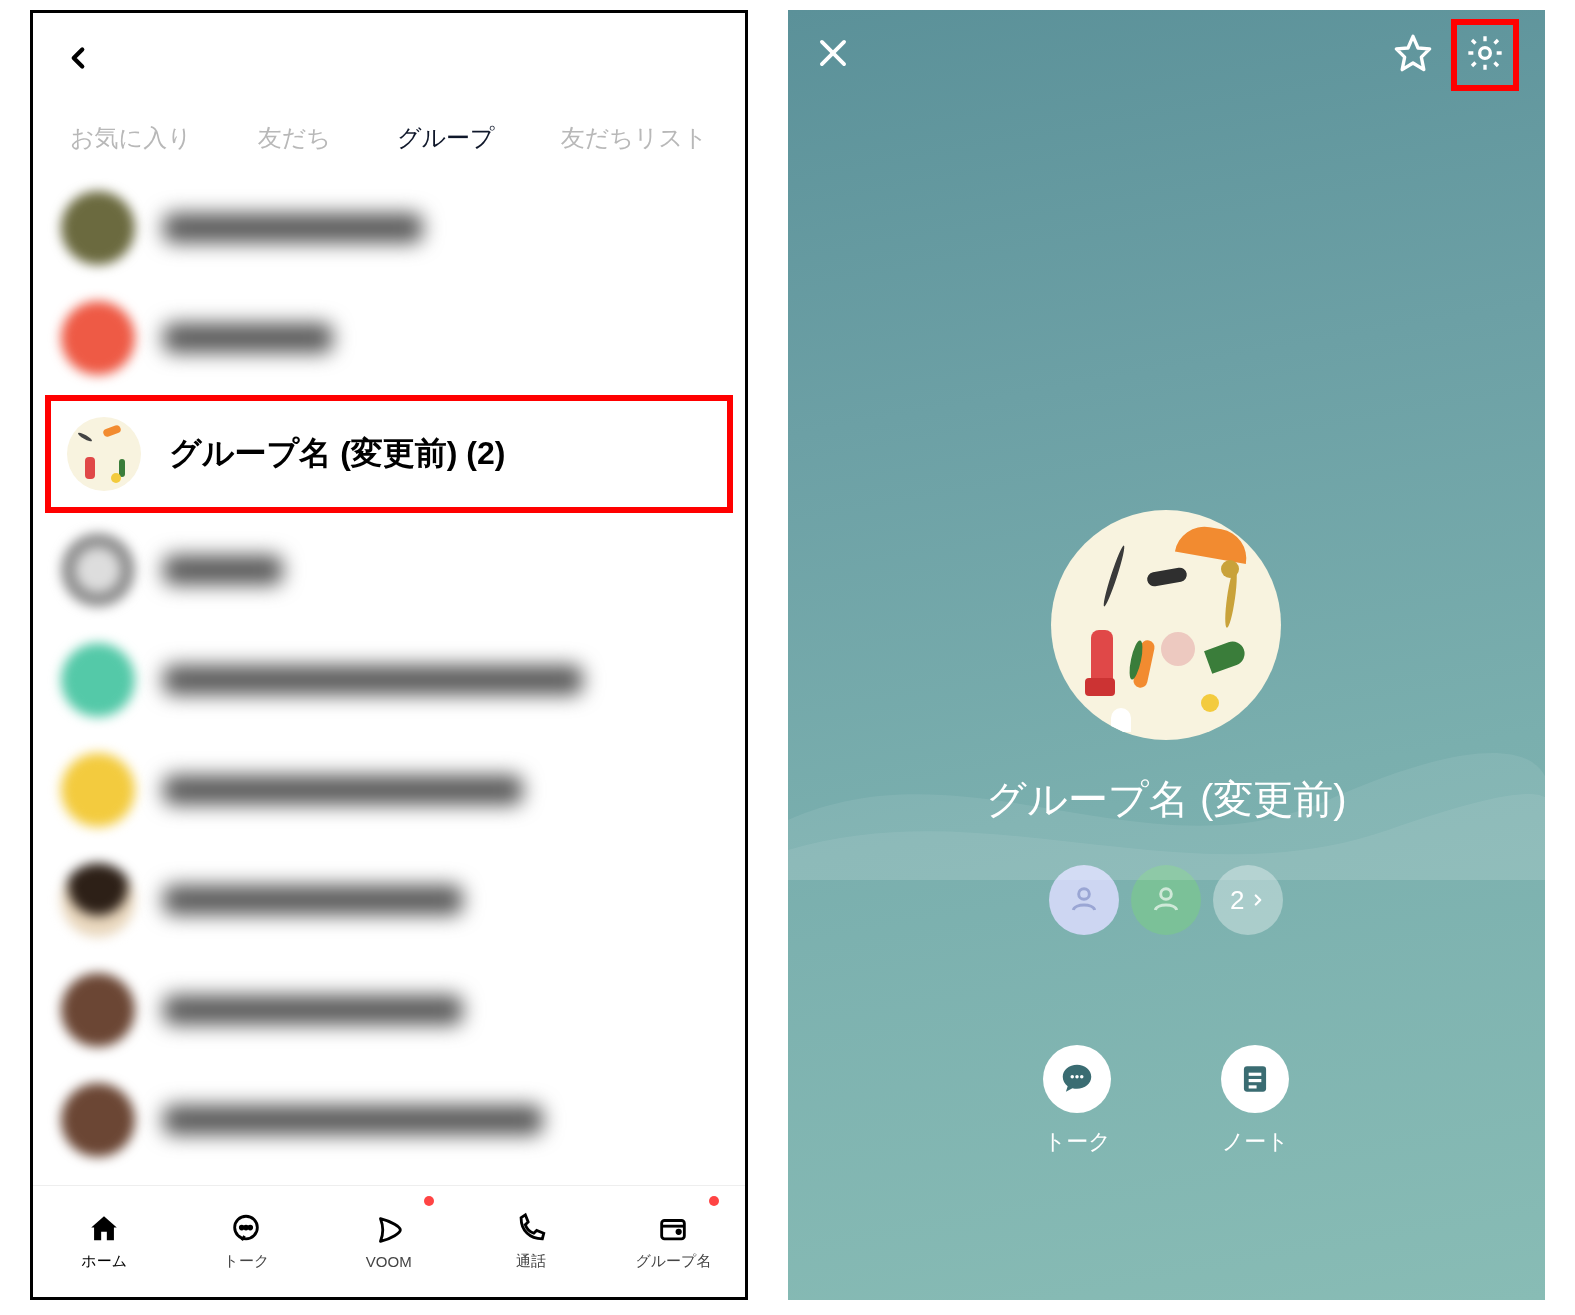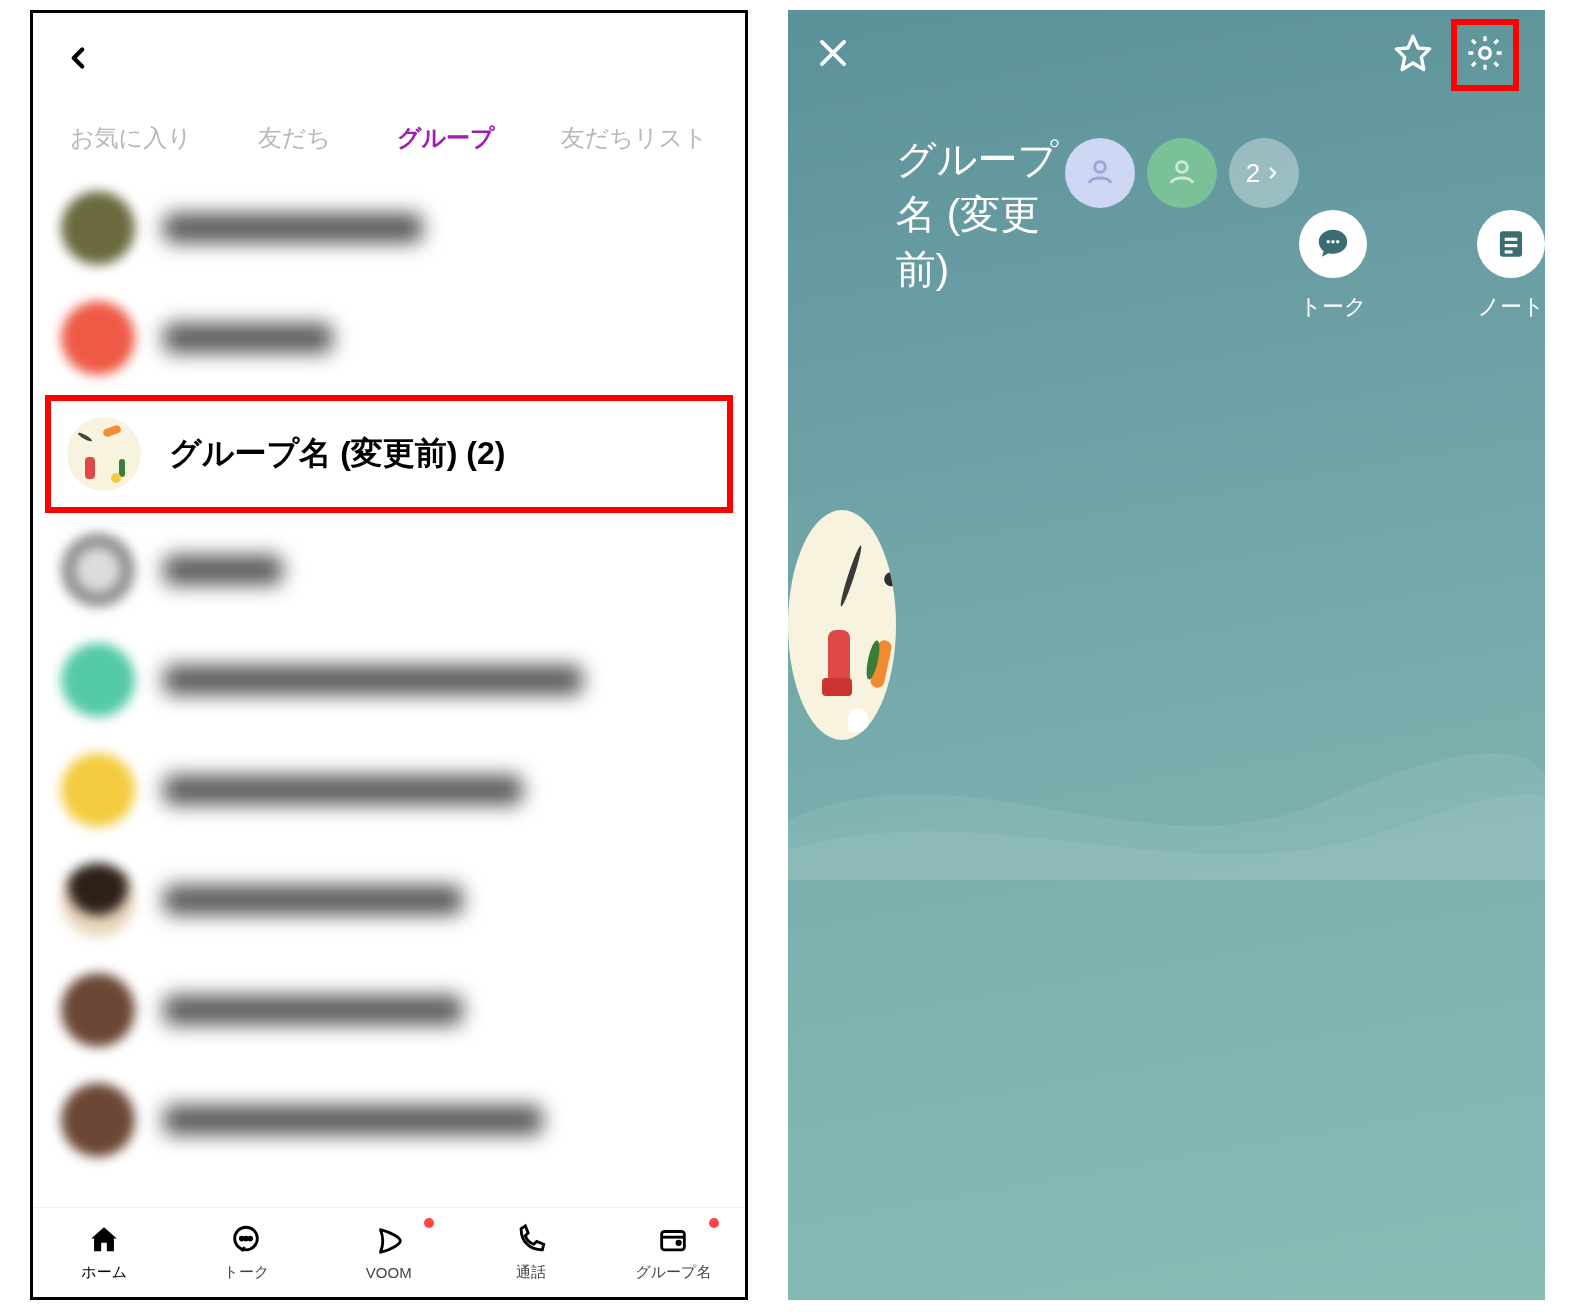--- a/index.html
+++ b/index.html
@@ -48,21 +48,21 @@
     align-items: center;
     justify-content: space-around;
     padding: 0 4px;
   }
   .pl-tab {
     font-size: 24px;
     color: #b8b8b8;
     padding: 10px 6px;
     cursor: pointer;
   }
-  .pl-tab.active { color: #a21caf; font-weight: 700; }
+  .pl-tab.active { color: #0f172a; font-weight: 400; }
 
   .pl-list {
     flex: 1;
     overflow: hidden;
   }
   .pl-row {
     height: 110px;
     display: flex;
     align-items: center;
     padding: 0 28px;
@@ -88,21 +88,21 @@
     color: #000;
   }
   .pl-highlight {
     border: 6px solid #ff0000;
     margin: 2px 12px;
     padding: 0 16px;
     height: 118px;
   }
 
   .pl-bottom {
-    height: 90px;
+    height: 112px;
     border-top: 1px solid #eee;
     display: flex;
     background: #fff;
   }
   .pl-bitem {
     flex: 1;
     display: flex;
     flex-direction: column;
     align-items: center;
     justify-content: center;
@@ -152,21 +152,22 @@
   .pr-close { cursor: pointer; }
   .pr-top-right { display: flex; align-items: center; gap: 18px; }
   .pr-star { cursor: pointer; }
   .pr-gear {
     border: 6px solid #ff0000;
     padding: 8px;
     cursor: pointer;
   }
   .pr-center {
     display: flex;
-    flex-direction: row;
+    flex-direction: column;
+    align-items: center;
     padding-bottom: 40px;
   }
   .pr-bigava {
     width: 230px;
     height: 230px;
     border-radius: 50%;
     background: #f8f3df;
     position: relative;
     overflow: hidden;
     margin-top: 410px;

